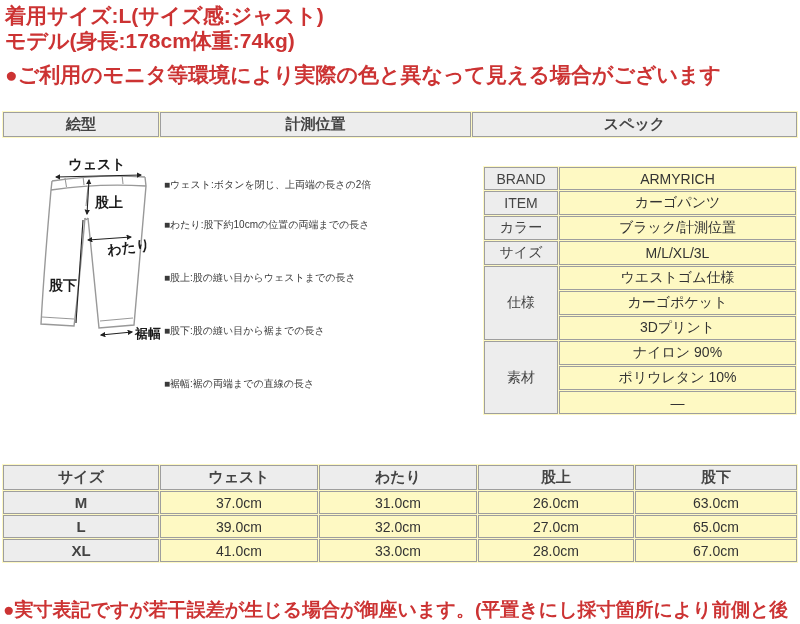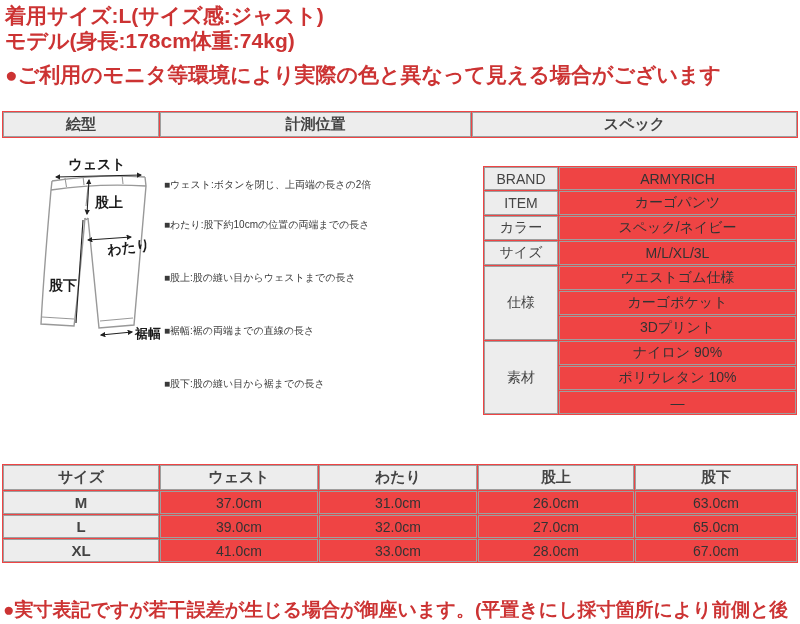--- a/index.html
+++ b/index.html
@@ -14,21 +14,21 @@
     background:#ffffff;color:#333;
     font-family:"Liberation Sans","DejaVu Sans",sans-serif;
   }
   .abs{position:absolute;}
   
   .red{color:var(--accent);font-weight:bold;font-size:21px;line-height:25px;}
   .top-notes{left:5px;top:3px;}
   .color-notice{left:5px;top:62px;}
   .bottom-notice{left:3px;top:597px;width:794px;font-size:19px;}
   
-  table.grid{border-collapse:separate;border-spacing:1px;background:#ef4444;table-layout:fixed;}
+  table.grid{border-collapse:separate;border-spacing:1px;background:#fef9c3;table-layout:fixed;}
   table.grid td,table.grid th{border:1px solid var(--border);text-align:center;vertical-align:middle;padding:2px 3px;}
   
   .strip{left:2px;top:111px;width:796px;}
   .strip th{background:var(--cellbg);font-size:15px;font-weight:bold;color:#444;height:24px;}
   
   .pants{left:25px;top:156px;}
   .pants .lbl{font-family:"Liberation Sans","DejaVu Sans",sans-serif;font-weight:bold;font-size:14px;fill:#1a1a1a;}
   .pants .lbl.small{font-size:13px;}
   
   .measures{left:164px;top:172px;width:320px;font-size:10px;color:#3a3a3a;line-height:26px;}
@@ -97,41 +97,41 @@
   <text class="lbl" x="70" y="51">股上</text>
   <text class="lbl" x="83" y="99" transform="rotate(-8 83 99)">わたり</text>
   <text class="lbl" x="24" y="134">股下</text>
   <text class="lbl small" x="110" y="182">裾幅</text>
 </svg>
 
 <div class="abs measures">
   <div class="m-item">■ウェスト:ボタンを閉じ、上両端の長さの2倍</div>
   <div class="m-item">■わたり:股下約10cmの位置の両端までの長さ</div>
   <div class="m-item">■股上:股の縫い目からウェストまでの長さ</div>
+  <div class="m-item">■股下:股の縫い目から裾までの長さ</div>
   <div class="m-item">■裾幅:裾の両端までの直線の長さ</div>
-  <div class="m-item">■股下:股の縫い目から裾までの長さ</div>
 </div>
 
 <table class="abs grid spec">
   <colgroup>
       <col style="width:74px">
       <col>
     </colgroup>
   <tbody>
       <tr>
     <th>BRAND</th>
     <td>ARMYRICH</td>
   </tr>
   <tr>
     <th>ITEM</th>
     <td>カーゴパンツ</td>
   </tr>
   <tr>
     <th>カラー</th>
-    <td>スペック/ネイビー</td>
+    <td>ブラック/計測位置</td>
   </tr>
   <tr>
     <th>サイズ</th>
     <td>M/L/XL/3L</td>
   </tr>
   <tr>
     <th rowspan="3">仕様</th>
     <td>ウエストゴム仕様</td>
   </tr>
   <tr>

